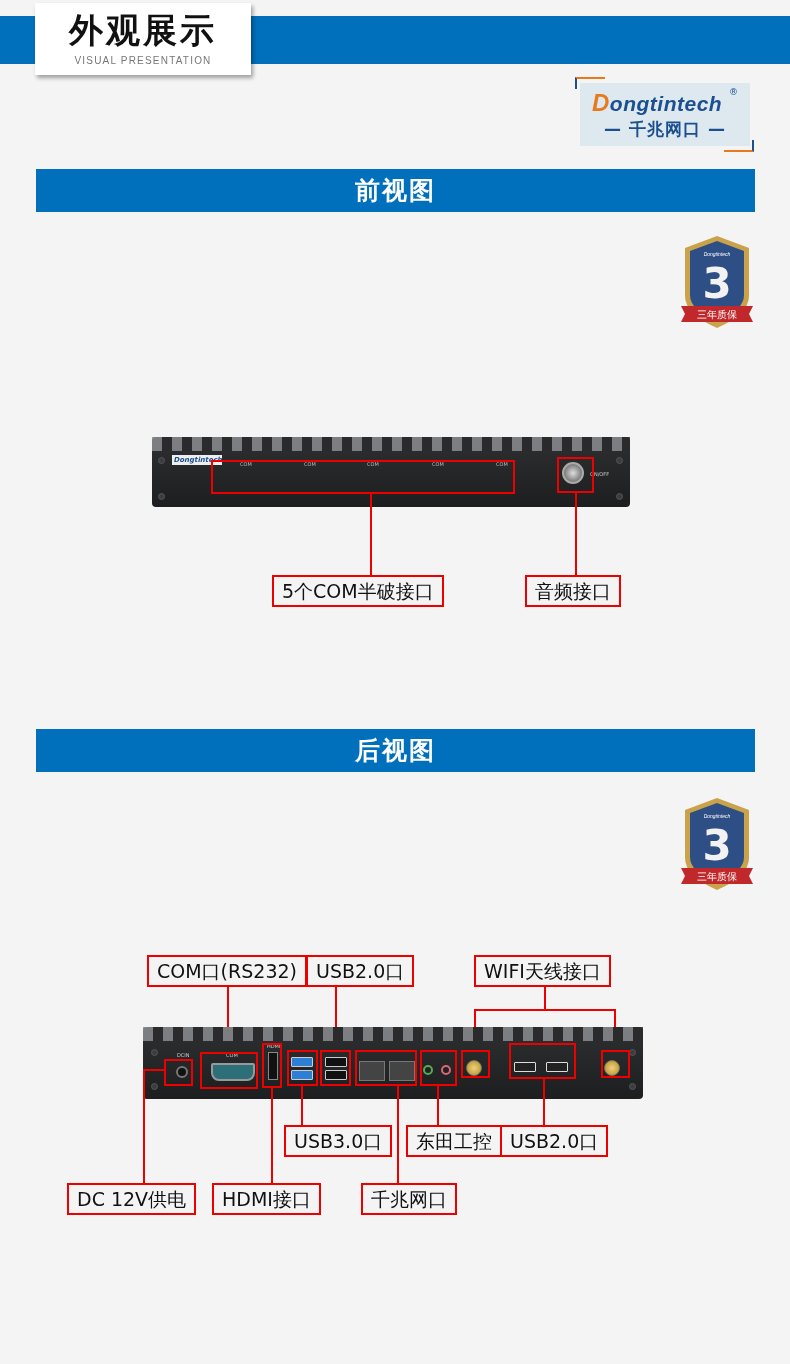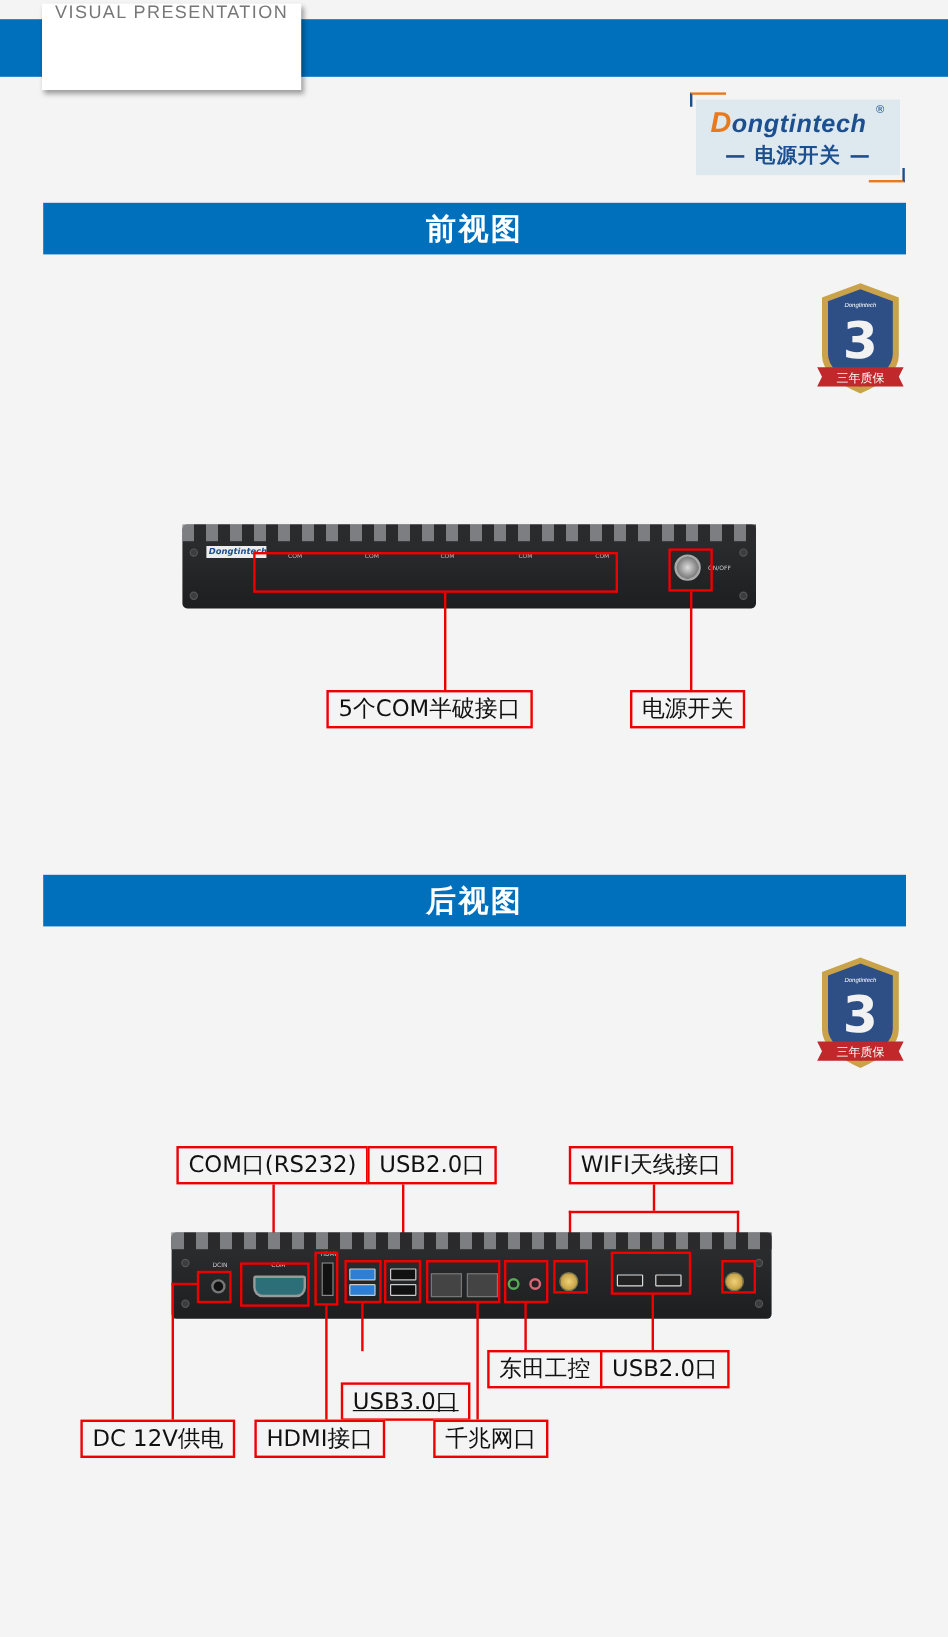--- a/index.html
+++ b/index.html
@@ -1,21 +1,21 @@
 <!DOCTYPE html>
 <html><head>
 <meta charset="utf-8">
 <style>
   * { box-sizing: border-box; margin: 0; padding: 0; }
   body { width: 790px; height: 1364px; background: #f4f4f4; position: relative; overflow: hidden; font-family: "DejaVu Sans", "Liberation Sans", sans-serif; }
   .abs { position: absolute; }
   .topbar { left: 0; top: 16px; width: 790px; height: 48px; background: #0070bd; }
   .title-card { left: 35px; top: 3px; width: 216px; height: 72px; background: #fff; box-shadow: 2px 3px 4px rgba(0,0,0,0.35); text-align: center; }
   .title-cn { font-size: 34px; font-weight: bold; color: #111; letter-spacing: 3px; line-height: 46px; margin-top: 4px; }
-  .title-en { font-family: "Liberation Sans", sans-serif; font-size: 15px; color: #777; letter-spacing: 1.2px; line-height: 16px; }
+  .title-en { font-family: "Liberation Sans", sans-serif; font-size: 10px; color: #777; letter-spacing: 1.2px; line-height: 16px; }
 
   .logo { left: 580px; top: 83px; width: 170px; height: 63px; background: #dde8ef; }
   .logo .en { position: absolute; left: 12px; top: 6px; font-family: "Liberation Sans", sans-serif; font-style: italic; font-weight: bold; font-size: 21px; color: #1b4f8f; letter-spacing: 0.5px; }
   .logo .en .d { color: #e8791d; font-size: 24px; }
   .logo .reg { position: absolute; right: 12px; top: 4px; font-size: 9px; color: #1b4f8f; }
   .logo .cn { position: absolute; left: 0; width: 100%; top: 35px; text-align: center; font-size: 17px; font-weight: bold; color: #1b4f8f; letter-spacing: 1px; }
   .logo-corner { position: absolute; width: 30px; height: 12px; }
   .lc1 { left: 575px; top: 77px; border-top: 2px solid #e8791d; border-left: 2px solid #1b4f8f; }
   .lc2 { left: 724px; top: 140px; border-bottom: 2px solid #e8791d; border-right: 2px solid #1b4f8f; }
 
@@ -44,28 +44,29 @@
   .port-db9 { position: absolute; width: 44px; height: 18px; background: #2c6f78; border: 2px solid #999; border-radius: 2px 2px 8px 8px; }
   .port-hdmi { position: absolute; width: 10px; height: 28px; background: #111; border: 1px solid #888; }
   .power-btn { position: absolute; width: 22px; height: 22px; border-radius: 50%; background: radial-gradient(#ddd, #888 60%, #555); border: 2px solid #aaa; }
   .tiny { position: absolute; font-size: 5px; color: #ccc; }
 </style>
 </head>
 <body>
 
 <div class="abs topbar"></div>
 <div class="abs title-card">
+  <div class="title-cn">外观展示</div>
   <div class="title-en">VISUAL PRESENTATION</div>
 </div>
 
 <div class="abs logo-corner lc1"></div>
 <div class="abs logo">
   <div class="en"><span class="d">D</span><span>ongtintech</span></div>
   <div class="reg">®</div>
-  <div class="cn">— 电源开关 —</div>
+  <div class="cn">— 千兆网口 —</div>
 </div>
 <div class="abs logo-corner lc2"></div>
 
 <div class="abs section-bar" style="top:169px;">前视图</div>
 
 <div class="abs badge" style="left:679px; top:234px;">
   <svg viewBox="0 0 76 96">
     <path d="M38 2 L70 14 L70 62 Q70 80 38 94 Q6 80 6 62 L6 14 Z" fill="#c9a24a"></path>
     <path d="M38 7 L65 17 L65 61 Q65 76 38 88 Q11 76 11 61 L11 17 Z" fill="#2d4f86"></path>
     <text x="38" y="22" font-size="5" fill="#fff" text-anchor="middle" font-family="Liberation Sans, sans-serif" font-style="italic">Dongtintech</text>
@@ -89,21 +90,21 @@
   <span class="com-text" style="left:344px; top:24px;">COM</span>
   <div class="power-btn" style="left:410px; top:25px;"></div>
   <span class="tiny" style="left:438px; top:34px;">ON/OFF</span>
 </div>
 
 <div class="redbox" style="left:211px; top:460px; width:304px; height:34px;"></div>
 <div class="redbox" style="left:557px; top:457px; width:37px; height:36px;"></div>
 <div class="vline" style="left:370px; top:494px; height:82px;"></div>
 <div class="vline" style="left:575px; top:493px; height:83px;"></div>
 <div class="label" style="left:272px; top:575px;">5个COM半破接口</div>
-<div class="label" style="left:525px; top:575px;">电源开关</div>
+<div class="label" style="left:525px; top:575px;">音频接口</div>
 
 <div class="abs section-bar" style="top:729px;">后视图</div>
 
 <div class="abs badge" style="left:679px; top:796px;">
   <svg viewBox="0 0 76 96">
     <path d="M38 2 L70 14 L70 62 Q70 80 38 94 Q6 80 6 62 L6 14 Z" fill="#c9a24a"></path>
     <path d="M38 7 L65 17 L65 61 Q65 76 38 88 Q11 76 11 61 L11 17 Z" fill="#2d4f86"></path>
     <text x="38" y="22" font-size="5" fill="#fff" text-anchor="middle" font-family="Liberation Sans, sans-serif" font-style="italic">Dongtintech</text>
     <text x="38" y="64" font-size="42" font-weight="bold" fill="#f2f2f2" text-anchor="middle" font-family="DejaVu Sans, sans-serif">3</text>
     <path d="M2 72 L74 72 L70 80 L74 88 L2 88 L6 80 Z" fill="#c0282b"></path>
@@ -170,18 +171,18 @@
 <div class="redbox" style="left:601px; top:1050px; width:29px; height:28px;"></div>
 
 <div class="hline" style="left:143px; top:1069px; width:22px;"></div>
 <div class="vline" style="left:143px; top:1069px; height:117px;"></div>
 <div class="vline" style="left:271px; top:1088px; height:98px;"></div>
 <div class="vline" style="left:301px; top:1086px; height:40px;"></div>
 <div class="vline" style="left:397px; top:1086px; height:100px;"></div>
 <div class="vline" style="left:437px; top:1086px; height:40px;"></div>
 <div class="vline" style="left:543px; top:1079px; height:47px;"></div>
 
-<div class="label" style="left:284px; top:1152px;text-decoration:underline;">USB3.0口</div>
+<div class="label" style="left:284px; top:1125px;">USB3.0口</div>
 <div class="label" style="left:406px; top:1125px;">东田工控</div>
 <div class="label" style="left:500px; top:1125px;">USB2.0口</div>
 <div class="label" style="left:67px; top:1183px;">DC 12V供电</div>
 <div class="label" style="left:212px; top:1183px;">HDMI接口</div>
 <div class="label" style="left:361px; top:1183px;">千兆网口</div>
 
 </body></html>

